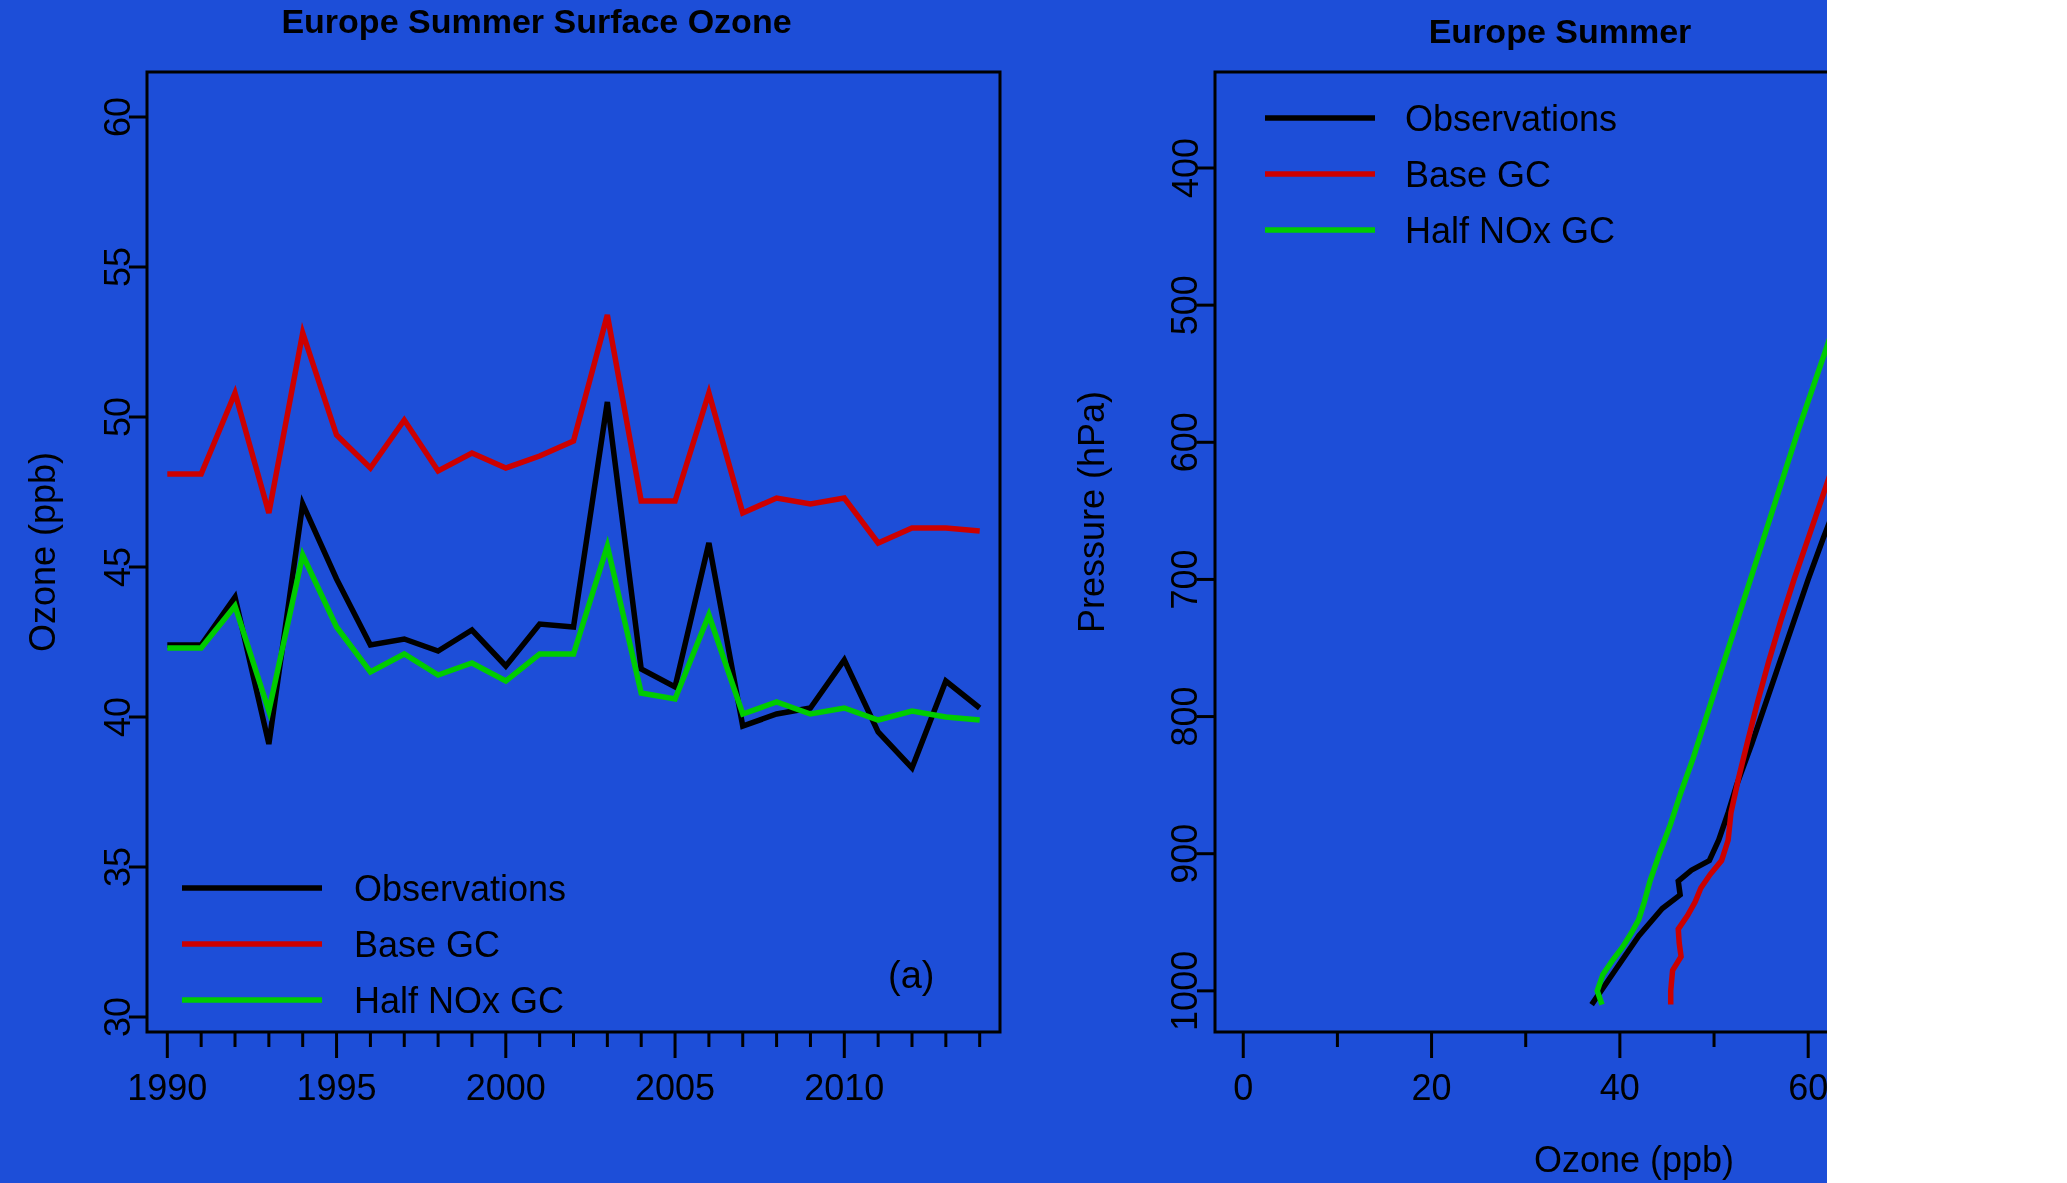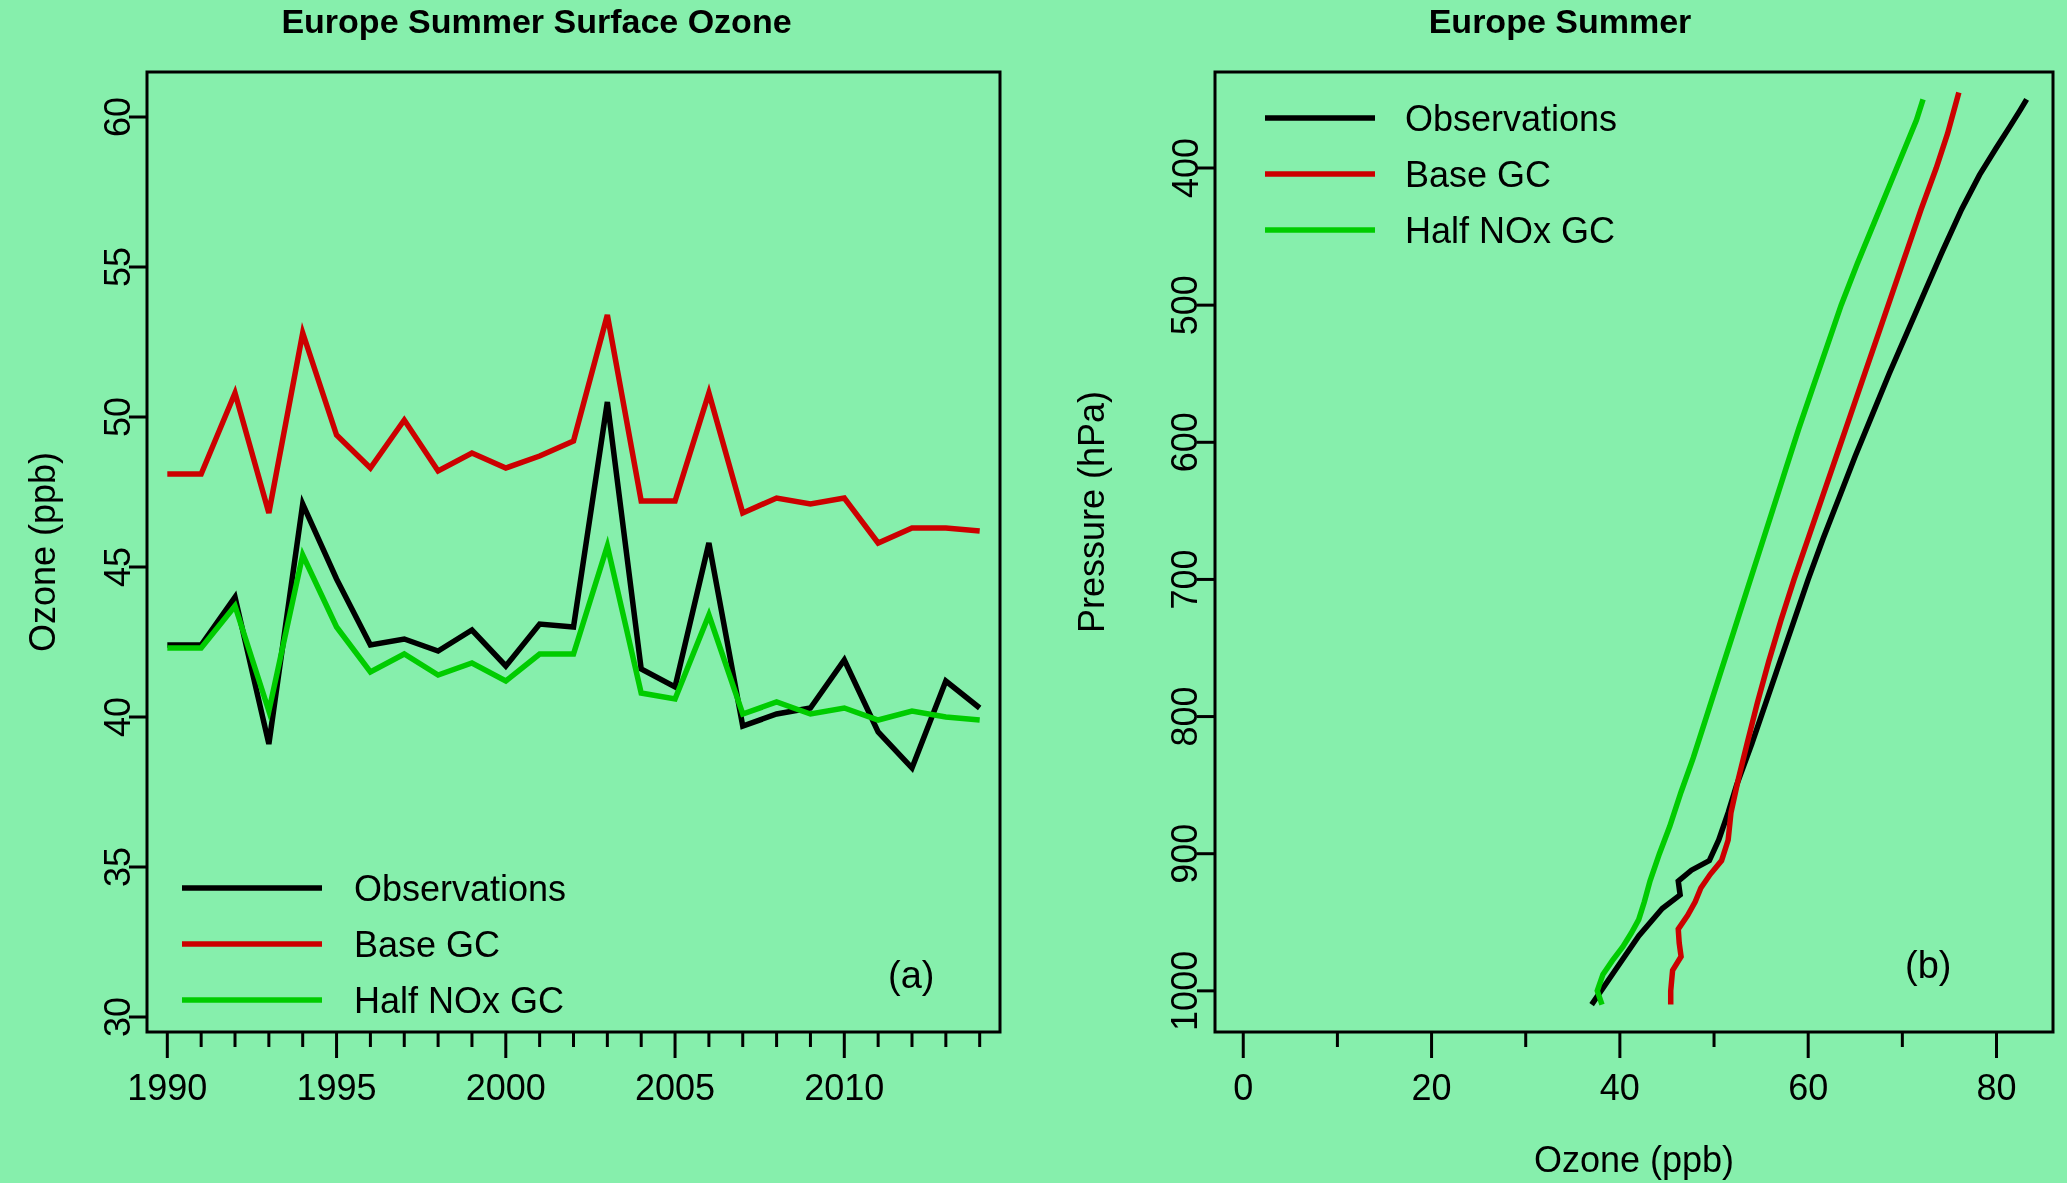--- a/index.html
+++ b/index.html
@@ -2,23 +2,23 @@
 <html><head>
 <meta charset="utf-8">
 <style>
   html, body {
     margin: 0;
     padding: 0;
     background: #ffffff;
   }
   #figure {
     position: relative;
-    width: 2067px;
+    width: 1827px;
     height: 1183px;
-    background: #86efac;
+    background: #1d4ed8;
     font-family: "Liberation Sans", sans-serif;
     overflow: hidden;
   }
   .panel {
     position: absolute;
     top: 0;
     height: 1183px;
   }
   #panel-a { left: 0; width: 1033px; }
   #panel-b { left: 1033px; width: 1034px; }
@@ -27,21 +27,21 @@
     position: absolute;
     top: 2px;
     width: 100%;
     text-align: center;
     font-size: 34px;
     font-weight: bold;
     color: #000000;
     letter-spacing: 0px;
   }
   #panel-a .panel-title { padding-left: 40px; box-sizing: border-box; }
-  #panel-b .panel-title { padding-left: 20px; box-sizing: border-box; }
+  #panel-b .panel-title { padding-left: 20px; box-sizing: border-box; margin-top: 10px; }
 
   svg { display: block; }
   .frame {
     fill: none;
     stroke: #000000;
     stroke-width: 3;
   }
   .tick {
     stroke: #000000;
     stroke-width: 3;

